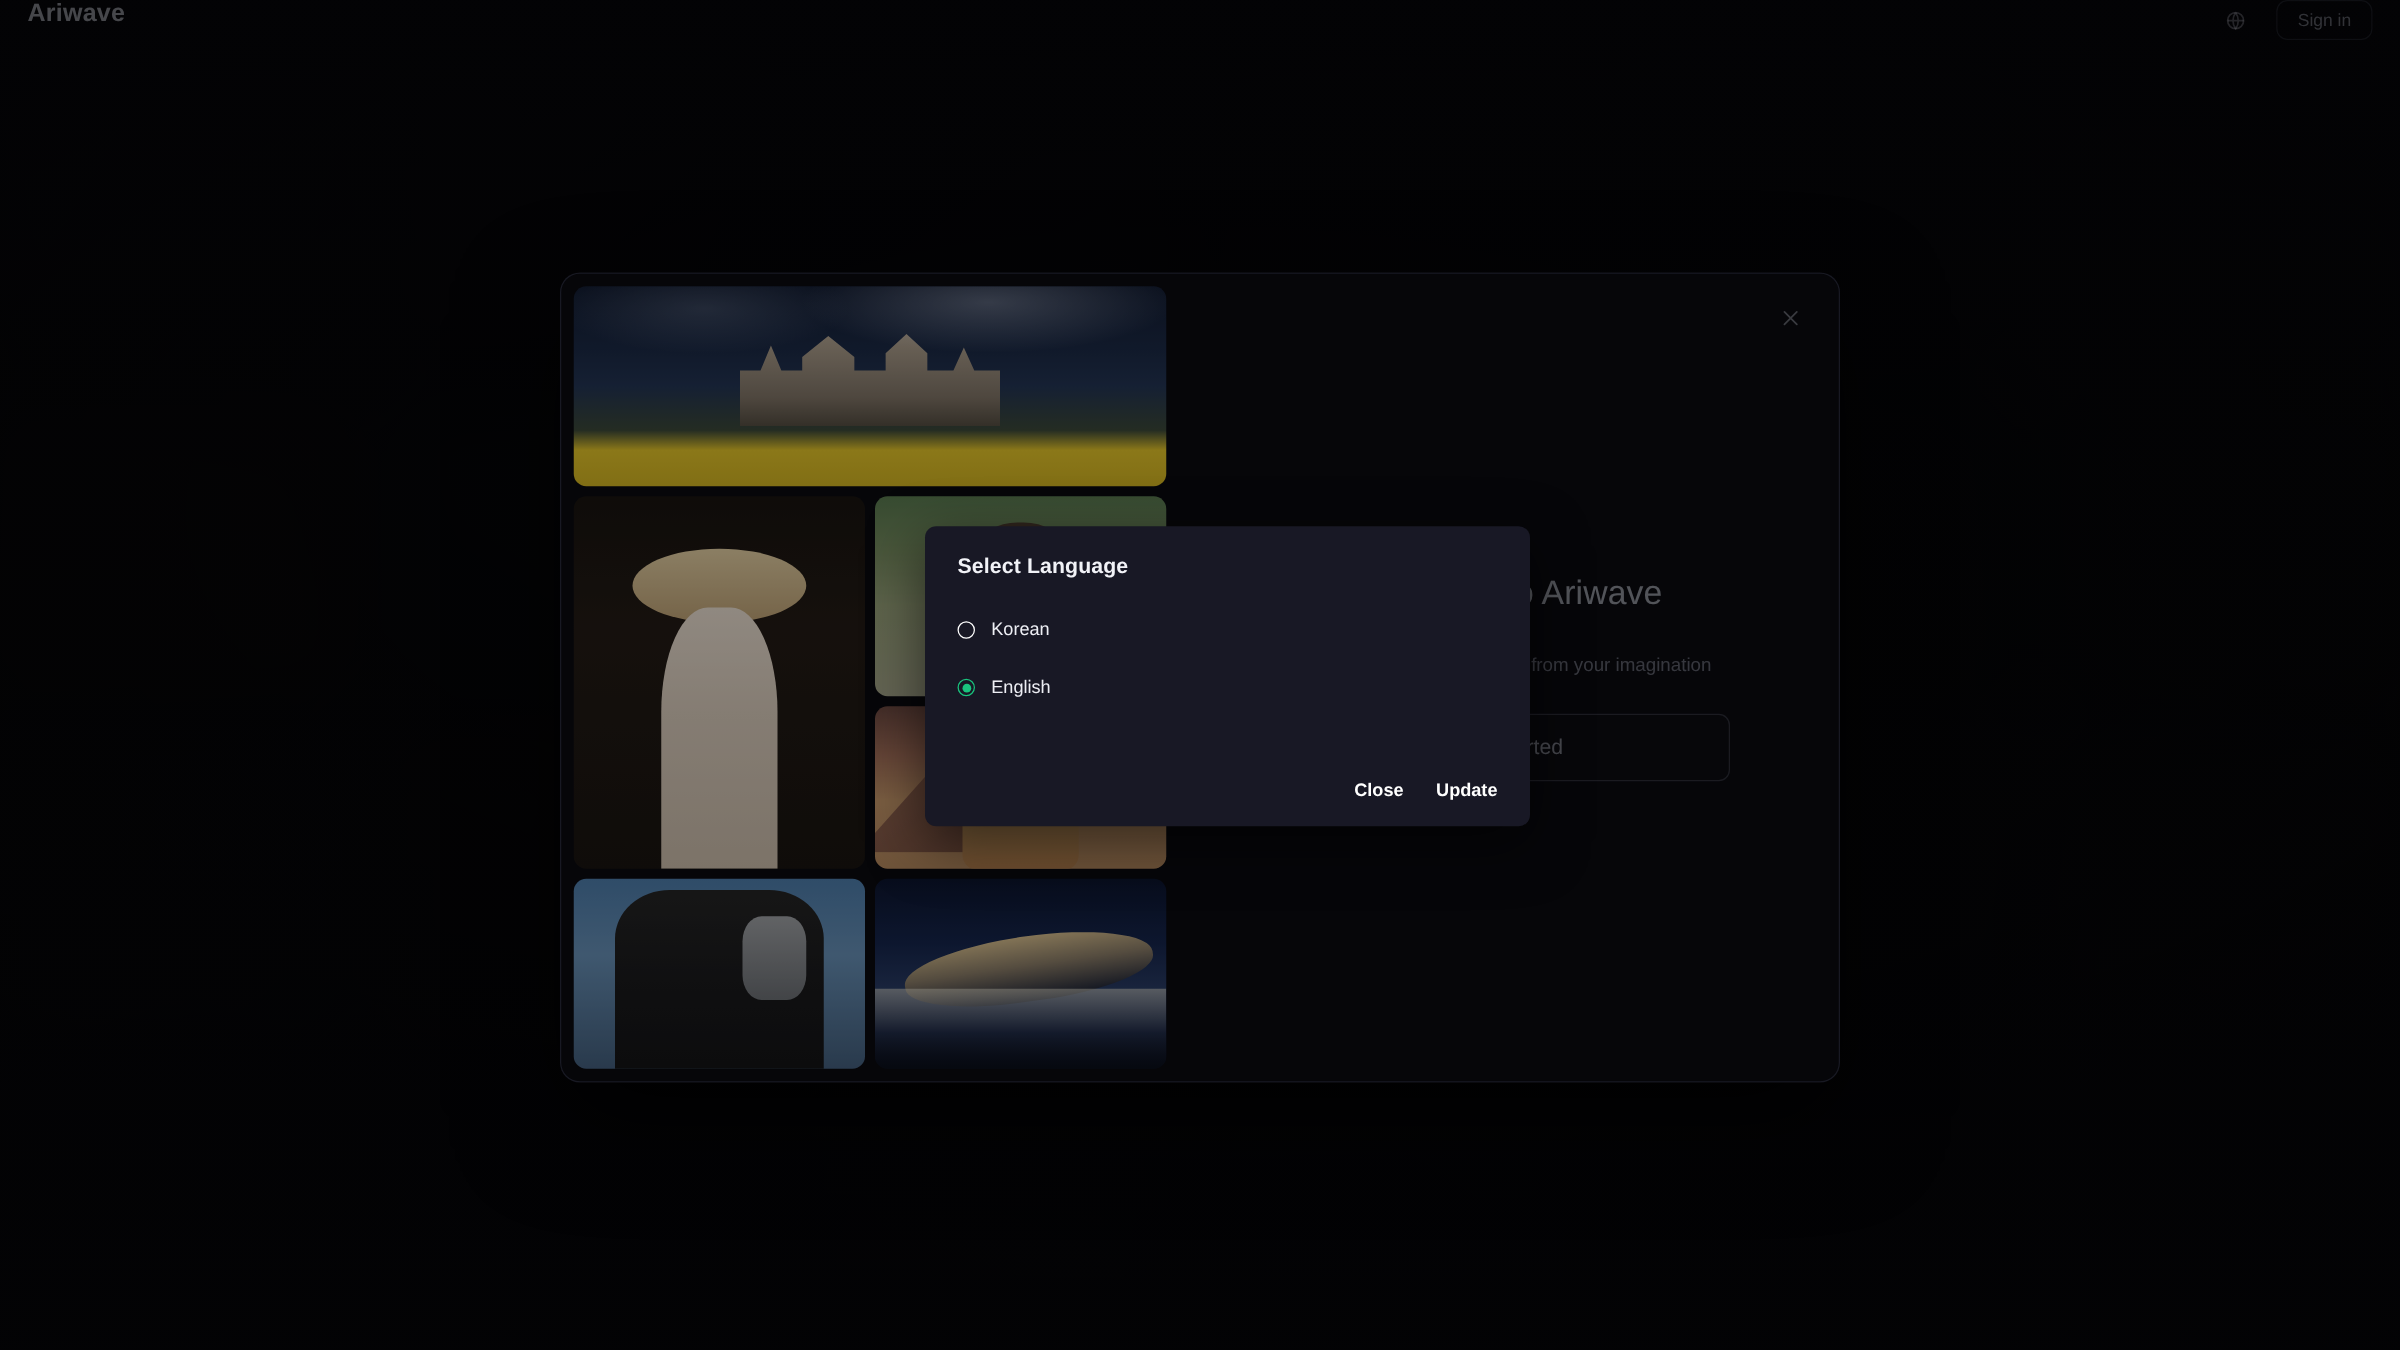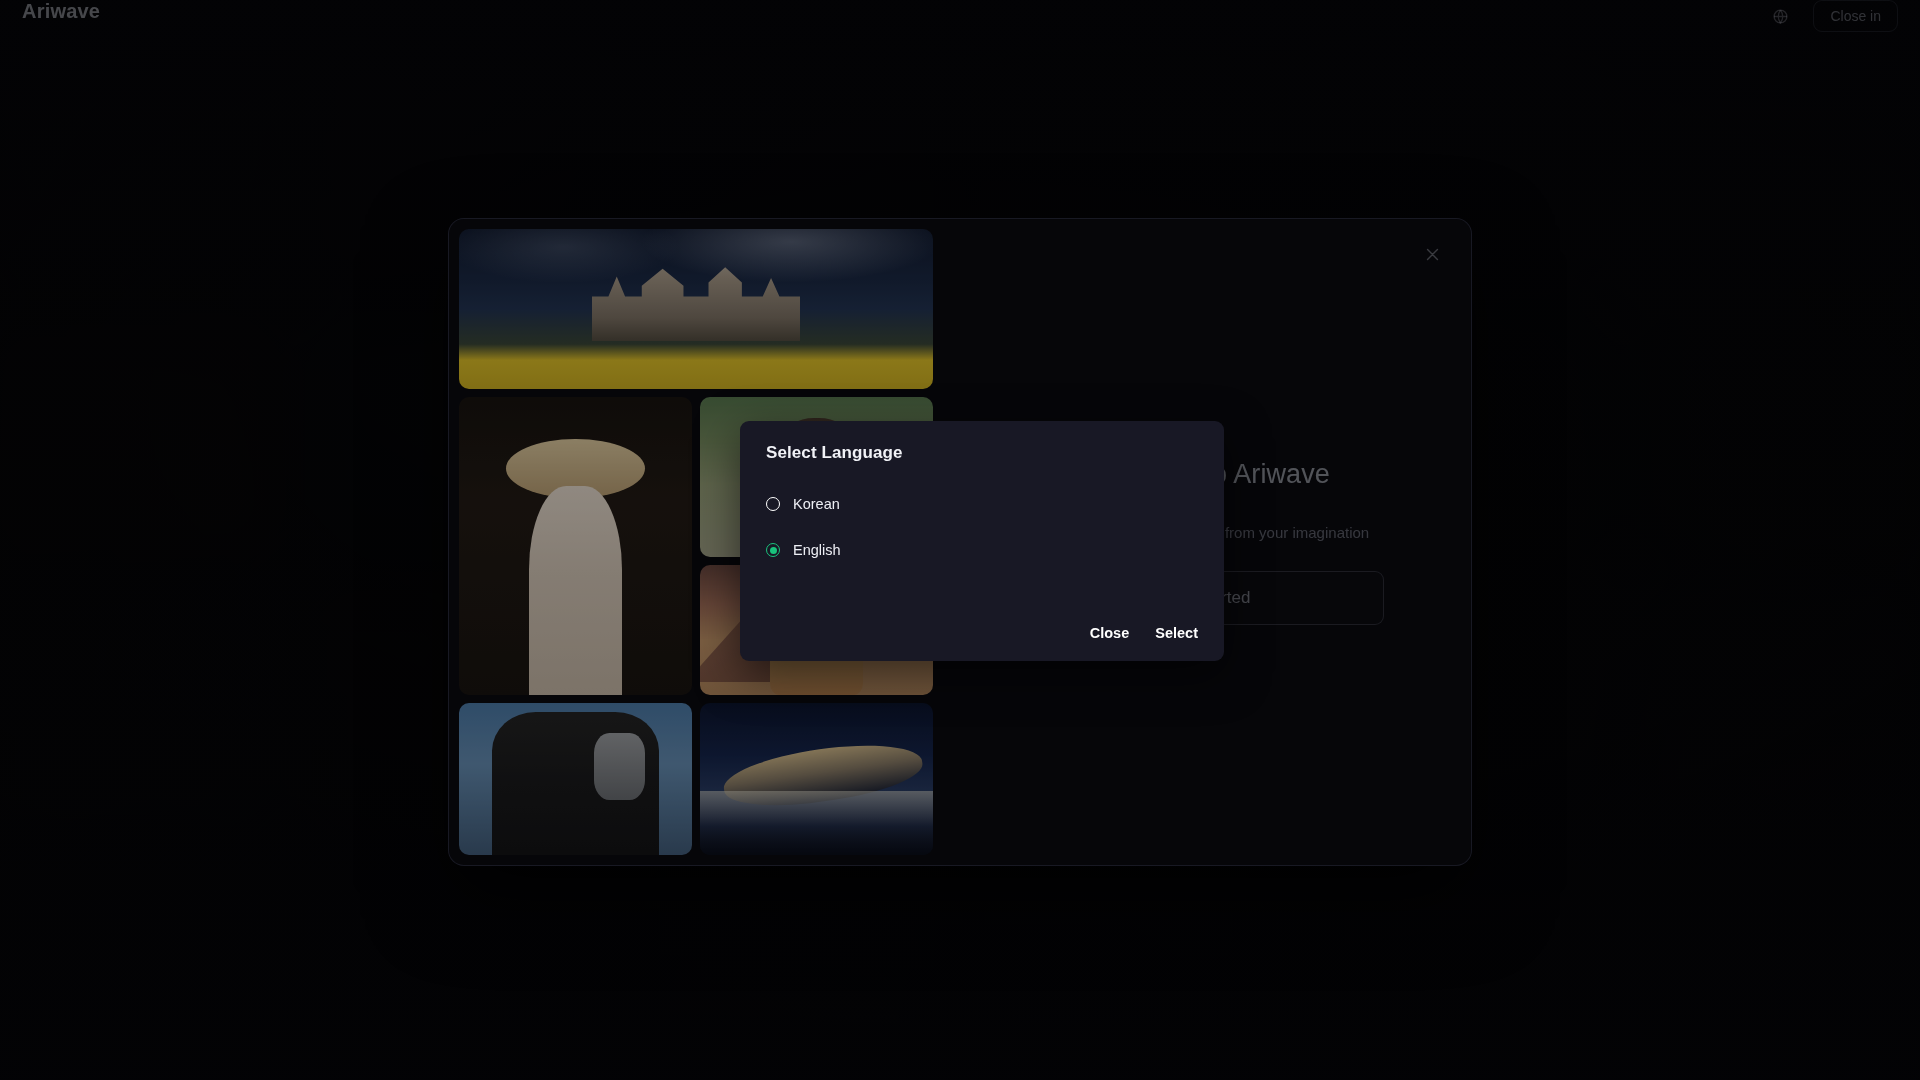--- a/index.html
+++ b/index.html
@@ -312,21 +312,21 @@
 
   <div id="topbar">
     <div id="brand-logo">Ariwave</div>
     <div id="topbar-right">
       <div id="lang-globe-button">
         <svg width="17" height="17" viewBox="0 0 24 24" fill="none" stroke="currentColor" stroke-width="2">
           <circle cx="12" cy="12" r="9"></circle>
             <path d="M3 12h18M12 3a15 15 0 0 1 0 18a15 15 0 0 1 0-18"></path>
         </svg>
       </div>
-      <div id="signin-button">Close in</div>
+      <div id="signin-button">Sign in</div>
     </div>
   </div>
 
   <div id="welcome-modal">
     <div id="welcome-gallery">
         <div class="tile span2 art-castle"></div>
         <div class="tile tall art-hat-girl"></div>
         <div class="tile art-hanbok"></div>
         <div class="tile art-pharaoh"></div>
         <div class="tile art-jacket"></div>
@@ -356,17 +356,17 @@
         </div>
         <div class="radio-row">
           <div class="radio-outer checked">
             <div class="radio-dot"></div>
           </div>
           <span class="radio-label">English</span>
         </div>
       </div>
     <div id="language-dialog-actions">
       <button class="dialog-action">Close</button>
-      <button class="dialog-action">Select</button>
+      <button class="dialog-action">Update</button>
     </div>
   </div>
 
 </div>
 
 </body></html>

